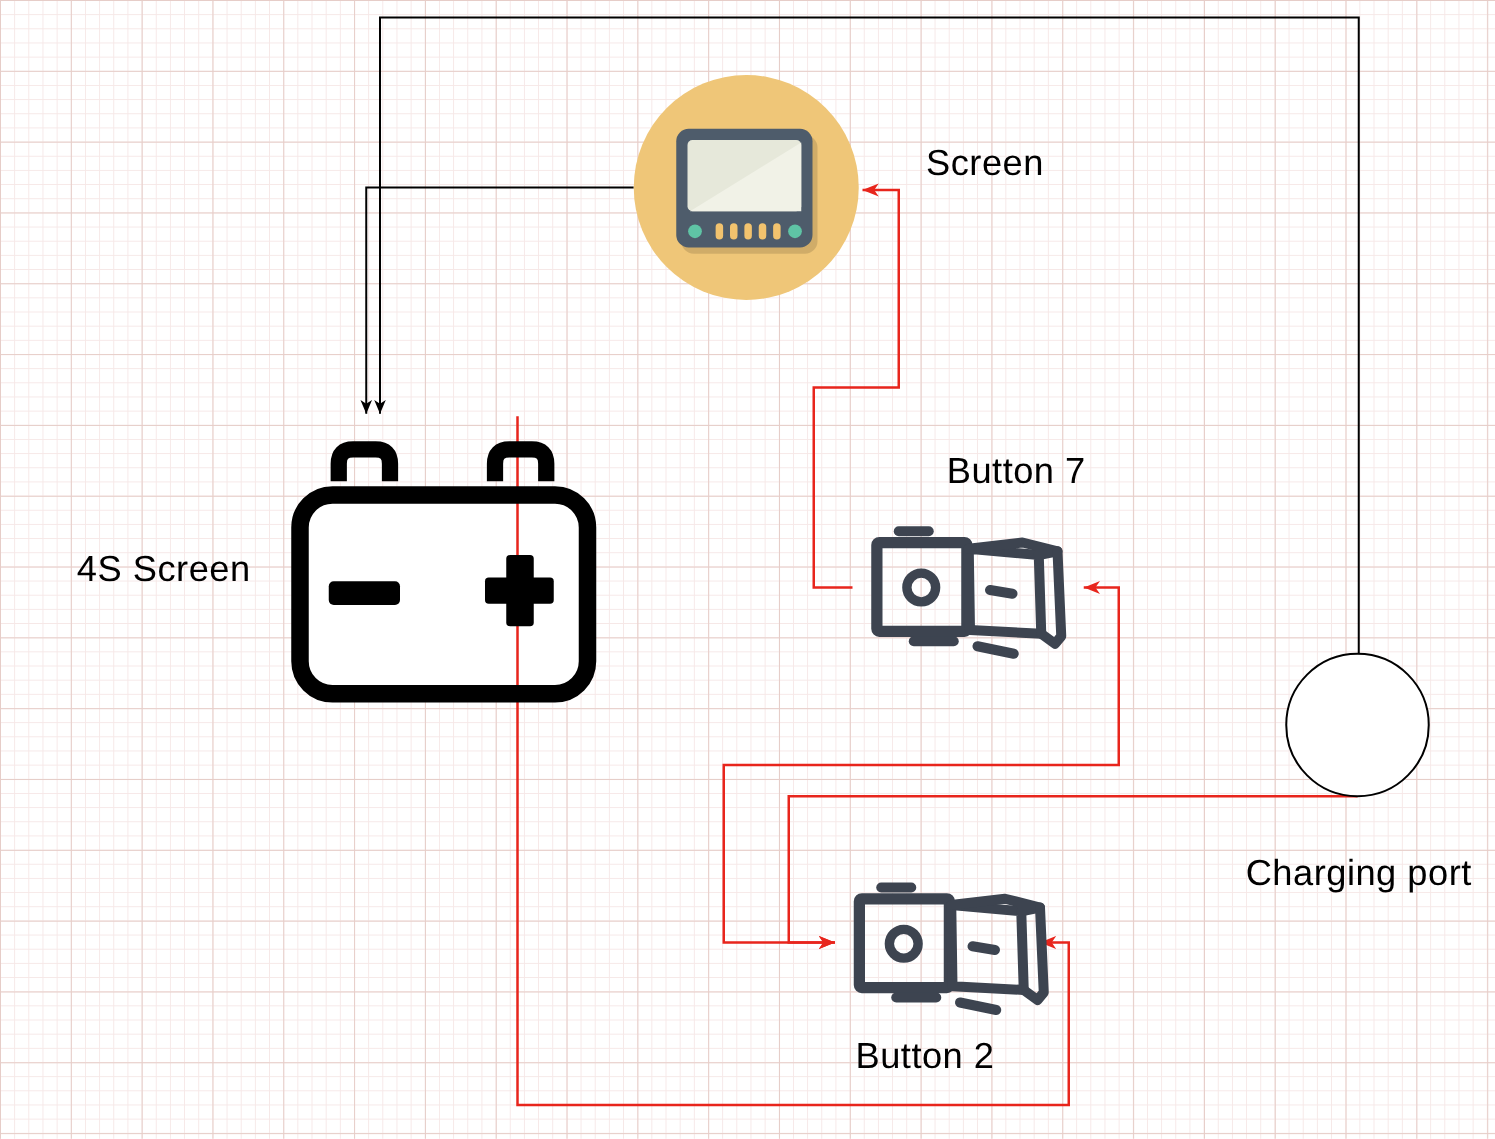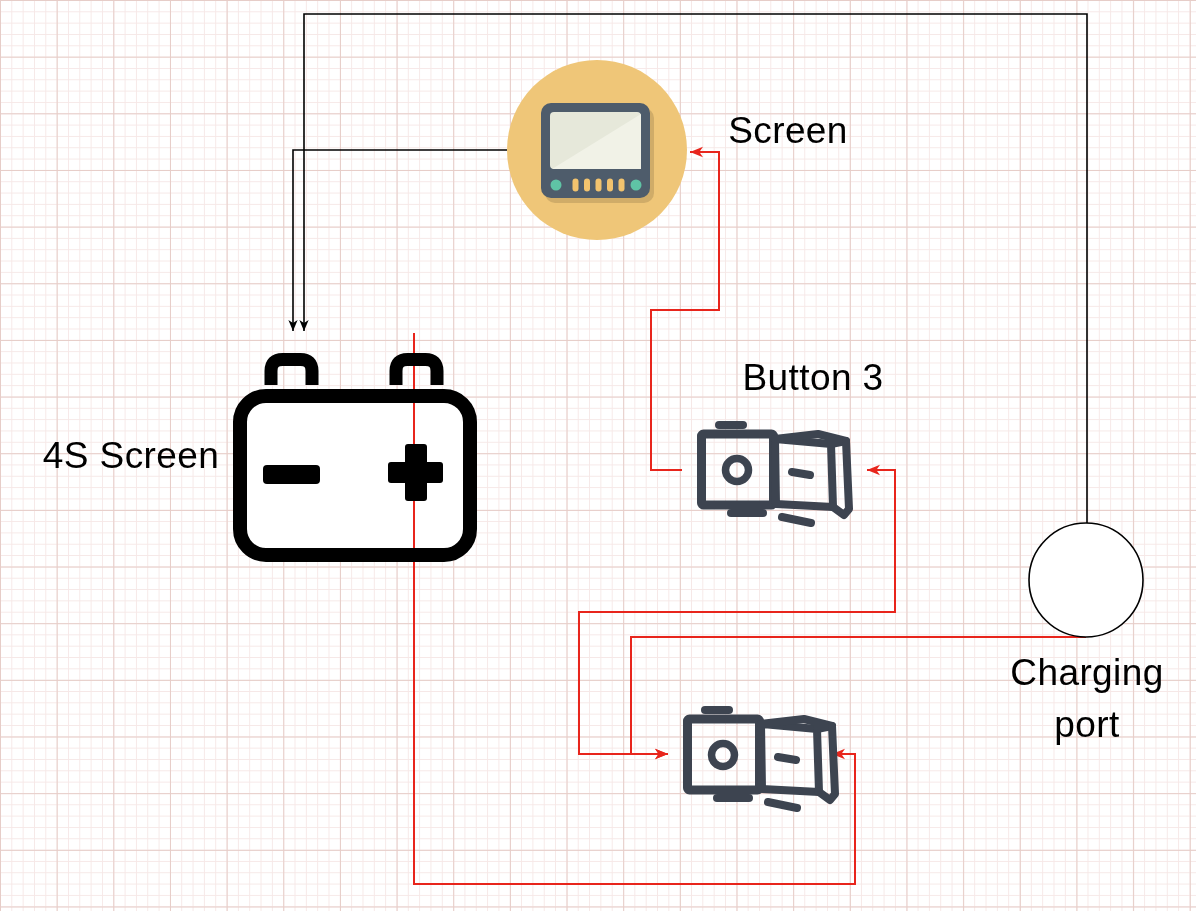--- a/index.html
+++ b/index.html
@@ -14,21 +14,21 @@
       linear-gradient(to right,#e6cdc8 1px,transparent 1px),
       linear-gradient(to bottom,#e6cdc8 1px,transparent 1px),
       linear-gradient(to right,#f6e8e7 1px,transparent 1px),
       linear-gradient(to bottom,#f6e8e7 1px,transparent 1px);
     background-size:56.67px 56.67px,56.67px 56.67px,11.33px 11.33px,11.33px 11.33px;
   }
   #diagram-svg{position:absolute;left:0;top:0;}
   .lbl{
     position:absolute;
     transform:translate(-50%,-50%);
-    font-size:37px;color:#000;
+    font-size:29px;color:#000;
     letter-spacing:.4px;
     white-space:nowrap;
     text-align:center;
     line-height:1.4;
   }
   #lbl-screen   {left:788px; top:131px;}
   #lbl-negative {left:405px; top:263px;}
   #lbl-battery  {left:131px; top:456px;}
   #lbl-button1  {left:813px; top:378px;}
   #lbl-button2  {left:740px; top:846px;}
@@ -106,15 +106,16 @@
       <use href="#rocker-shape" xlink:href="#rocker-shape"></use>
     </g>
 
     <g transform="translate(684,703)">
       <use href="#rocker-shape" xlink:href="#rocker-shape"></use>
     </g>
   </svg>
 
   <div class="lbl" id="lbl-screen">Screen</div>
   <div class="lbl" id="lbl-battery">4S Screen</div>
-  <div class="lbl" id="lbl-button1">Button 3</div>
+  <div class="lbl" id="lbl-button1">Button 7</div>
+  <div class="lbl" id="lbl-button2">Button 2</div>
   <div class="lbl" id="lbl-charging">Charging port</div>
 </div>
 
 </body></html>

